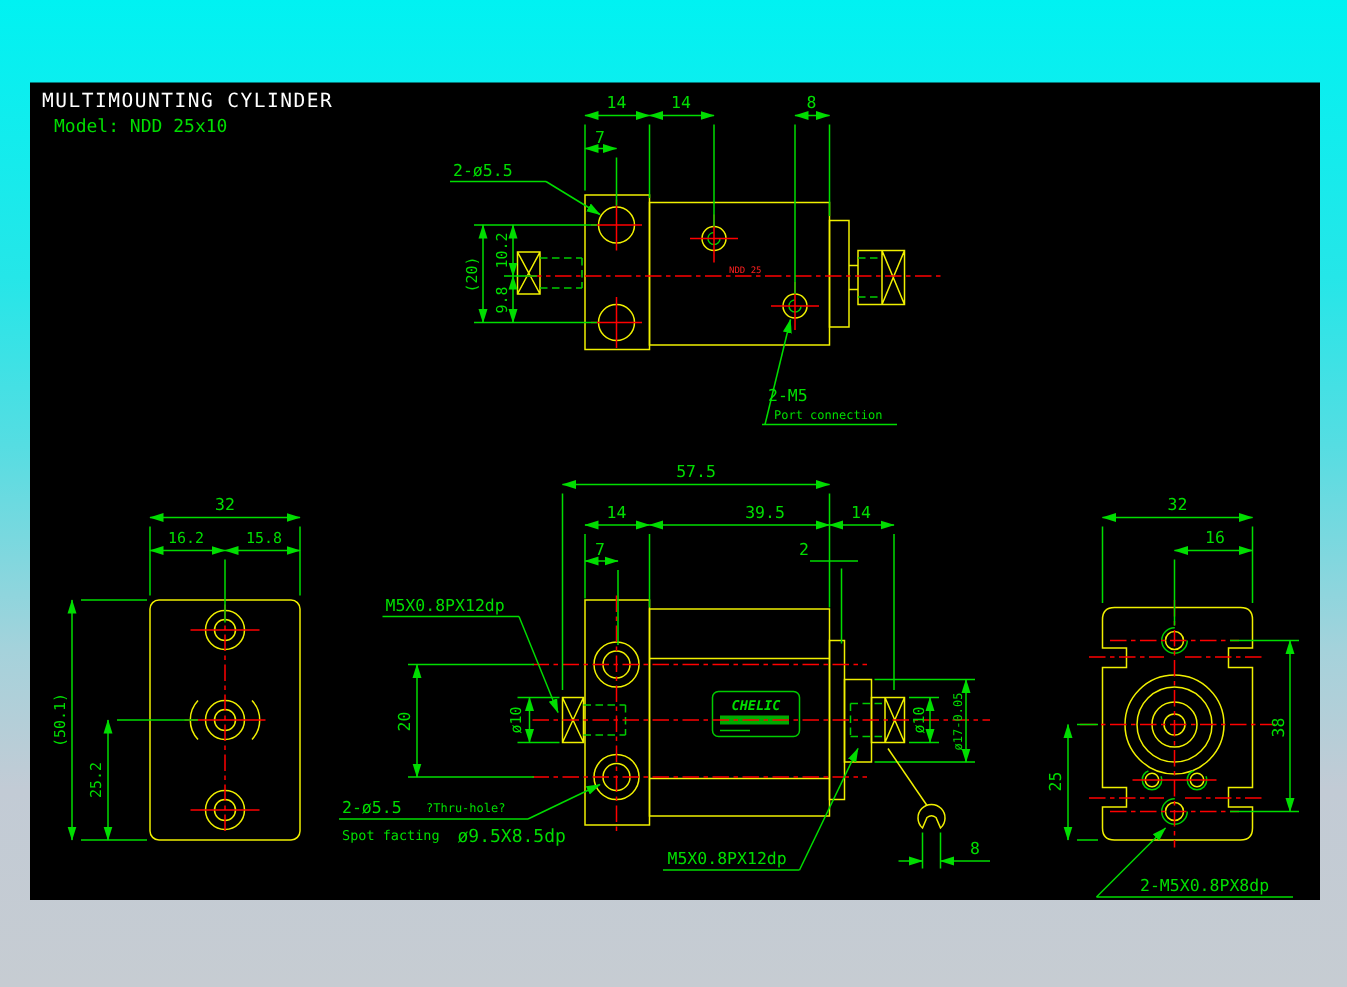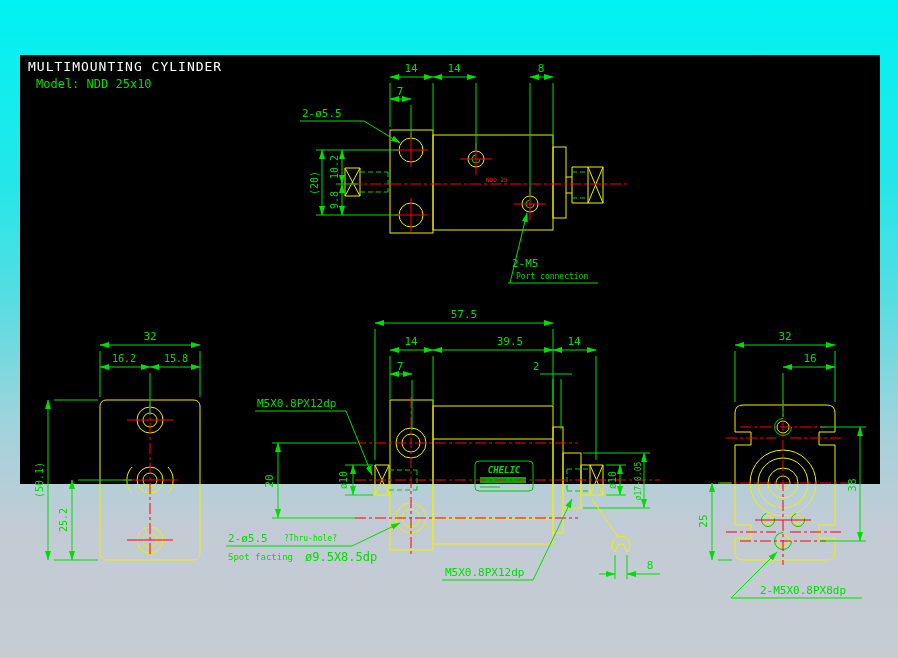--- a/index.html
+++ b/index.html
@@ -1,21 +1,21 @@
 <!DOCTYPE html>
 <html><head>
 <meta charset="utf-8">
 <style>
   html,body{margin:0;padding:0;background:#9db4c0;}
   .frame{
     width:898px;height:658px;position:relative;overflow:hidden;
     background:linear-gradient(180deg,#00f2f2 0%,#25e6e8 28%,#55dde2 45%,#a5d2db 66%,#c2cbd5 80%,#c6ccd2 100%);
     font-family:"DejaVu Sans Mono", monospace;
   }
-  .canvas{position:absolute;left:20px;top:55px;width:860px;height:429px;background:#000;}
+  .canvas{position:absolute;left:20px;top:55px;width:860px;height:545px;background:#000;}
   svg text{fill:#00dd00;}
   .t13{font:13px "DejaVu Sans Mono", monospace;letter-spacing:1px;}
   .t12{font:12px "DejaVu Sans Mono", monospace;}
   .t11{font:11px "DejaVu Sans Mono", monospace;}
   .t10{font:10px "DejaVu Sans Mono", monospace;}
   .t9{font:9px "DejaVu Sans Mono", monospace;}
   .t8{font:8px "DejaVu Sans Mono", monospace;}
   .t6{font:6px "DejaVu Sans Mono", monospace;}
   .white{fill:#ffffff;}
   .red{fill:#ff2020;}

